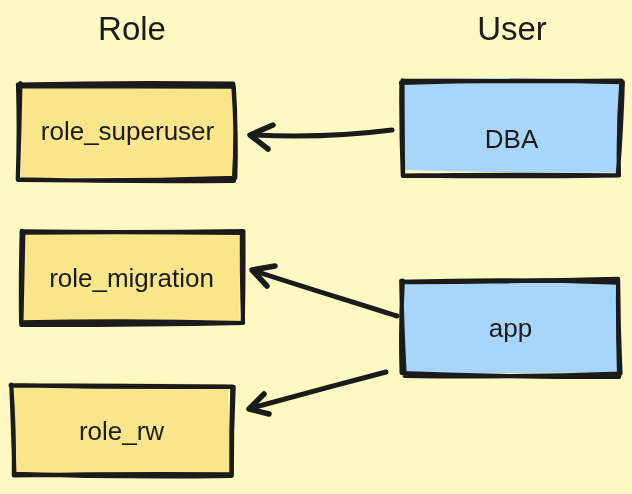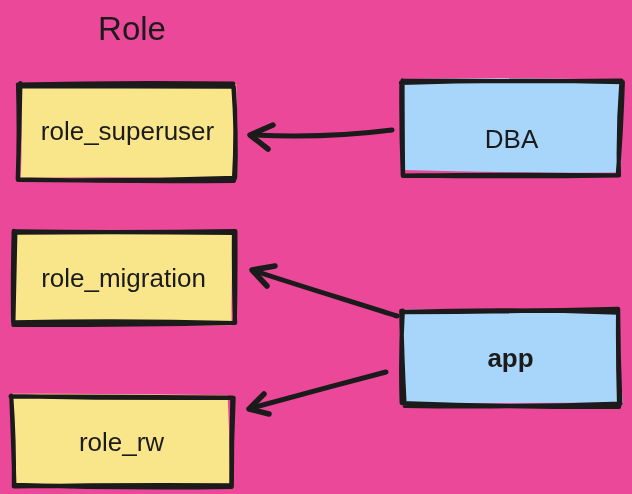--- a/index.html
+++ b/index.html
@@ -19,57 +19,58 @@
     font-size:26px;white-space:nowrap;z-index:2;text-align:right;
   }
   #arrows{position:absolute;left:0;top:0;z-index:3;pointer-events:none;}
   #arrows path{fill:none;stroke-linecap:round;stroke-linejoin:round;}
   #arrows .shaft{stroke-width:5;}
   #arrows .head{stroke-width:5.5;}
 </style>
 </head>
 <body>
 
-<div id="canvas" style="color: rgb(27, 27, 27); background: #ec4899;">
+<div id="canvas" style="color: rgb(27, 27, 27); background: #fef9c3;">
 
   <div class="col-title" style="left:132px;">Role</div>
+  <div class="col-title" style="left:512px;">User</div>
 
   <div class="node" style="left:16px;top:80px;width:223px;height:103px;">
     <svg width="223" height="103" viewBox="0 0 223 103">
         <path d="M 2.9530521262002742 2.8170739026063103 Q 114.7289437585734 4.519110082304527 220.1820644718793 4.072222222222223 Q 221.3780521262003 47.876037379972566 221.230109739369 98.94125514403292 Q 114.92427983539095 96.33996056241426 4.788443072702332 97.99958847736626 Q 6.622290809327846 51.54002914951989 4.526886145404664 2.25860768175583 Z" fill="#f9e58a" stroke="none"></path>
         <path d="M 1.8417438271604936 4.538584533607682 Q 109.2213134430727 2.04954561042524 217.22534293552812 3.6052126200274355 Q 220.84161522633744 54.47643175582991 219.24869684499313 97.81992455418381 Q 109.11212277091907 101.46710390946501 1.8070301783264744 99.87825788751715 Q 3.5920267489711932 51.05400377229081 4.36440329218107 3.0055898491083672 M 1.968364197530864 6.234649348422496 Q 111.41899862825788 6.719453017832648 217.76454046639233 6.68144718792867 Q 220.9281893004115 49.70189471879287 217.93604252400547 100.82208504801098 Q 113.7542524005487 101.9147890946502 1.7536351165980792 99.25078875171468 Q 3.4563786008230455 49.39057784636489 2.014711934156378 4.526268861454046 " fill="none" stroke="#1b1b1b" stroke-width="4.2" stroke-linecap="round" stroke-linejoin="round"></path>
       </svg>
     <span class="label">role_superuser</span>
   </div>
 
-  <div class="node" style="left:10px;top:228px;width:227px;height:100px;">
+  <div class="node" style="left:18px;top:228px;width:227px;height:100px;">
     <svg width="227" height="100" viewBox="0 0 227 100">
         <path d="M 5.50679012345679 5.134186385459533 Q 114.10788751714678 6.075008573388203 224.00126886145404 2.4922496570644714 Q 220.83930041152263 49.446339163237305 221.69128943758574 97.3736282578875 Q 110.88758573388203 98.04812242798354 1.2496227709190675 96.43196159122085 Q 0.9230452674897123 49.35724451303155 4.362551440329218 5.781515775034293 Z" fill="#f9e58a" stroke="none"></path>
         <path d="M 5.477786351165982 3.370100308641975 Q 115.84305555555557 4.872933813443073 225.35730452674898 2.97997256515775 Q 225.7431927297668 50.54879115226338 224.7633744855967 94.83665980795611 Q 112.12069615912209 97.2081875857339 3.321707818930041 96.89499314128943 Q 4.147925240054869 49.96586934156379 5.352331961591221 3.7301440329218103 M 3.493295610425241 4.621720679012346 Q 112.48518518518519 3.3206189986282575 223.97057613168724 5.019170096021948 Q 223.60754458161864 46.88536522633745 225.08034979423869 95.02400548696845 Q 115.87393689986283 92.10031721536352 3.120164609053498 94.34159807956104 Q 2.456721536351166 52.08022119341564 3.743381344307271 2.8804526748971195 " fill="none" stroke="#1b1b1b" stroke-width="4.2" stroke-linecap="round" stroke-linejoin="round"></path>
       </svg>
     <span class="label">role_migration</span>
   </div>
 
-  <div class="node" style="left:8px;top:392px;width:227px;height:100px;">
+  <div class="node" style="left:8px;top:381px;width:227px;height:100px;">
     <svg width="227" height="100" viewBox="0 0 227 100">
         <path d="M 3.6142661179698212 1.7684113511659807 Q 114.86577503429356 1.1868055555555554 219.63967764060357 3.3323045267489713 Q 221.76179698216734 49.586942729766804 222.61364883401922 96.23837448559671 Q 110.81419753086419 93.46444615912208 6.171982167352537 95.29670781893003 Q 3.524554183813443 49.99167524005487 4.033882030178326 4.827331961591221 Z" fill="#f9e58a" stroke="none"></path>
         <path d="M 2.749871399176955 4.033131858710563 Q 115.08653978052126 6.519710219478738 225.62122770919066 5.729492455418381 Q 223.54634773662553 49.693509945130316 223.79272976680386 94.87013031550069 Q 114.13784293552813 96.69035493827161 6.351063100137174 92.92846364883401 Q 5.259722222222223 50.78960048010974 3.3281893004115224 5.179252400548697 M 2.5431584362139916 4.395863340192045 Q 112.61755829903979 4.522950960219479 224.38264746227708 5.694615912208505 Q 222.96625514403294 48.25230624142661 223.36896433470508 93.42784636488341 Q 116.11330589849109 92.47137345679013 5.8532235939643344 94.52321673525377 Q 6.457407407407407 48.45950788751715 3.2007201646090535 3.588820301783265 " fill="none" stroke="#1b1b1b" stroke-width="4.2" stroke-linecap="round" stroke-linejoin="round"></path>
       </svg>
     <span class="label">role_rw</span>
   </div>
 
   <div class="node" style="left:399px;top:78px;width:225px;height:123px;">
     <svg width="225" height="101" viewBox="0 0 225 101">
         <path d="M 4.014090363511659 3.5337191358024693 Q 113.1065586419753 1.715140603566529 220.84588477366253 4.264849108367627 Q 221.63632544581617 49.076183127572016 220.8630658436214 97.06598079561043 Q 111.7545696159122 97.86520919067215 2.9213991769547323 94.62431412894375 Q 3.263280178326474 48.38215020576131 3.266838134430727 2.5520576131687243 Z" fill="#a8d6fb" stroke="none" transform="translate(1,-2.5)"></path>
         <path d="M 1.9084405006858711 4.884344993141289 Q 113.8468707133059 1.357716049382716 223.83566529492455 4.213477366255145 Q 222.2614111796982 52.99859396433471 218.75408093278463 97.39732510288066 Q 109.27677469135803 95.89461591220851 3.81241426611797 97.955658436214 Q 1.9130572702331965 49.95888203017833 2.433573388203018 4.356652949245541 M 4.271171982167353 2.6498542524005484 Q 109.85011145404664 3.4998456790123456 222.46745541838135 2.4934156378600827 Q 218.8202074759945 50.36294581618656 219.978463648834 97.3809670781893 Q 109.05779320987654 99.14785665294926 4.073834019204389 97.42078189300412 Q 3.5829646776406037 53.76767832647462 3.5098079561042526 2.4143689986282575 " fill="none" stroke="#1b1b1b" stroke-width="4.2" stroke-linecap="round" stroke-linejoin="round"></path>
       </svg>
     <span class="label">DBA</span>
   </div>
 
-  <div class="node" style="left:398px;top:307px;width:225px;height:103px;font-weight:bold;">
+  <div class="node" style="left:398px;top:277px;width:225px;height:103px;">
     <svg width="225" height="103" viewBox="0 0 225 103">
         <path d="M 2.552349108367627 4.878305041152263 Q 110.69207818930042 4.632450274348423 219.00689300411523 3.802400548696845 Q 218.8761659807956 53.83299897119342 224.2277777777778 98.25168038408779 Q 115.68576817558301 97.94301268861454 3.7861111111111114 99.31001371742113 Q 1.5771947873799723 49.10192901234568 5.458710562414266 5.157510288065843 Z" fill="#a8d6fb" stroke="none" transform="translate(1,-2.5)"></path>
         <path d="M 4.476020233196159 4.943437071330591 Q 111.26263717421125 1.4015689300411527 220.08309327846365 5.541152263374485 Q 219.70186899862827 51.69676783264747 221.09410150891634 99.9287037037037 Q 110.66784979423869 100.28414780521263 3.652434842249657 95.98703703703703 Q 2.2053669410150887 49.73112997256516 4.785939643347051 3.715192043895748 M 5.880418381344308 5.250612997256516 Q 113.34921124828533 4.627031893004116 220.10377229080933 1.8766460905349795 Q 220.34399862825788 48.144453017832646 222.3740397805213 96.63456790123458 Q 112.53220164609054 100.62072187928669 6.636076817558299 98.84104938271605 Q 3.9586076817558293 48.623259602194786 3.2510631001371744 3.8284636488340196 " fill="none" stroke="#1b1b1b" stroke-width="4.2" stroke-linecap="round" stroke-linejoin="round"></path>
       </svg>
     <span class="label">app</span>
   </div>
 
   <svg id="arrows" width="632" height="494" viewBox="0 0 632 494">
     <g>
       <path class="shaft" d="M 392 130 C 345 136 295 137 253 135" stroke="#1b1b1b"></path>

